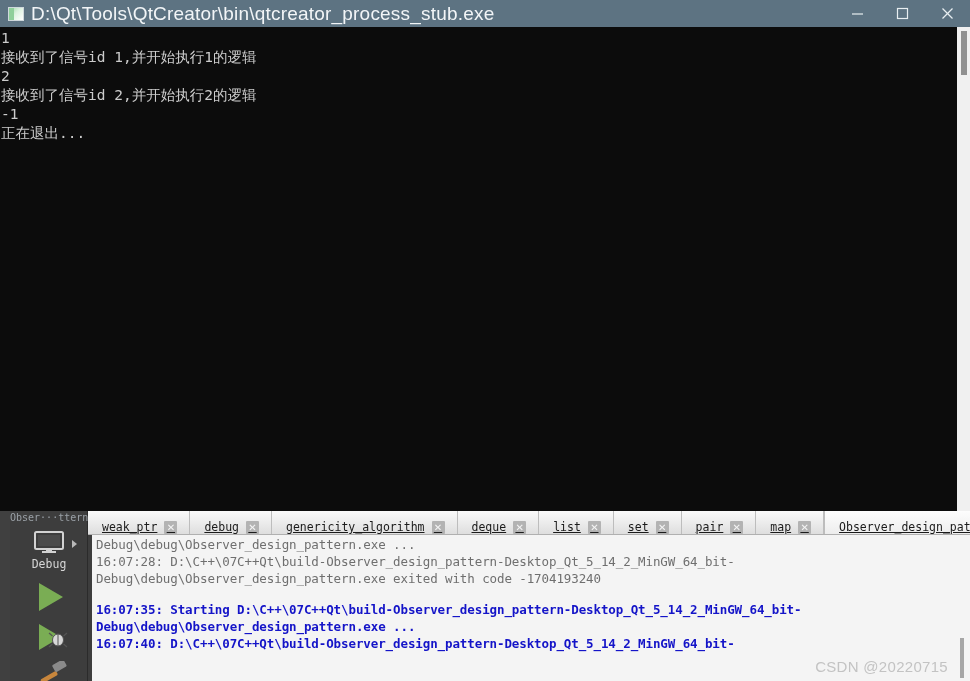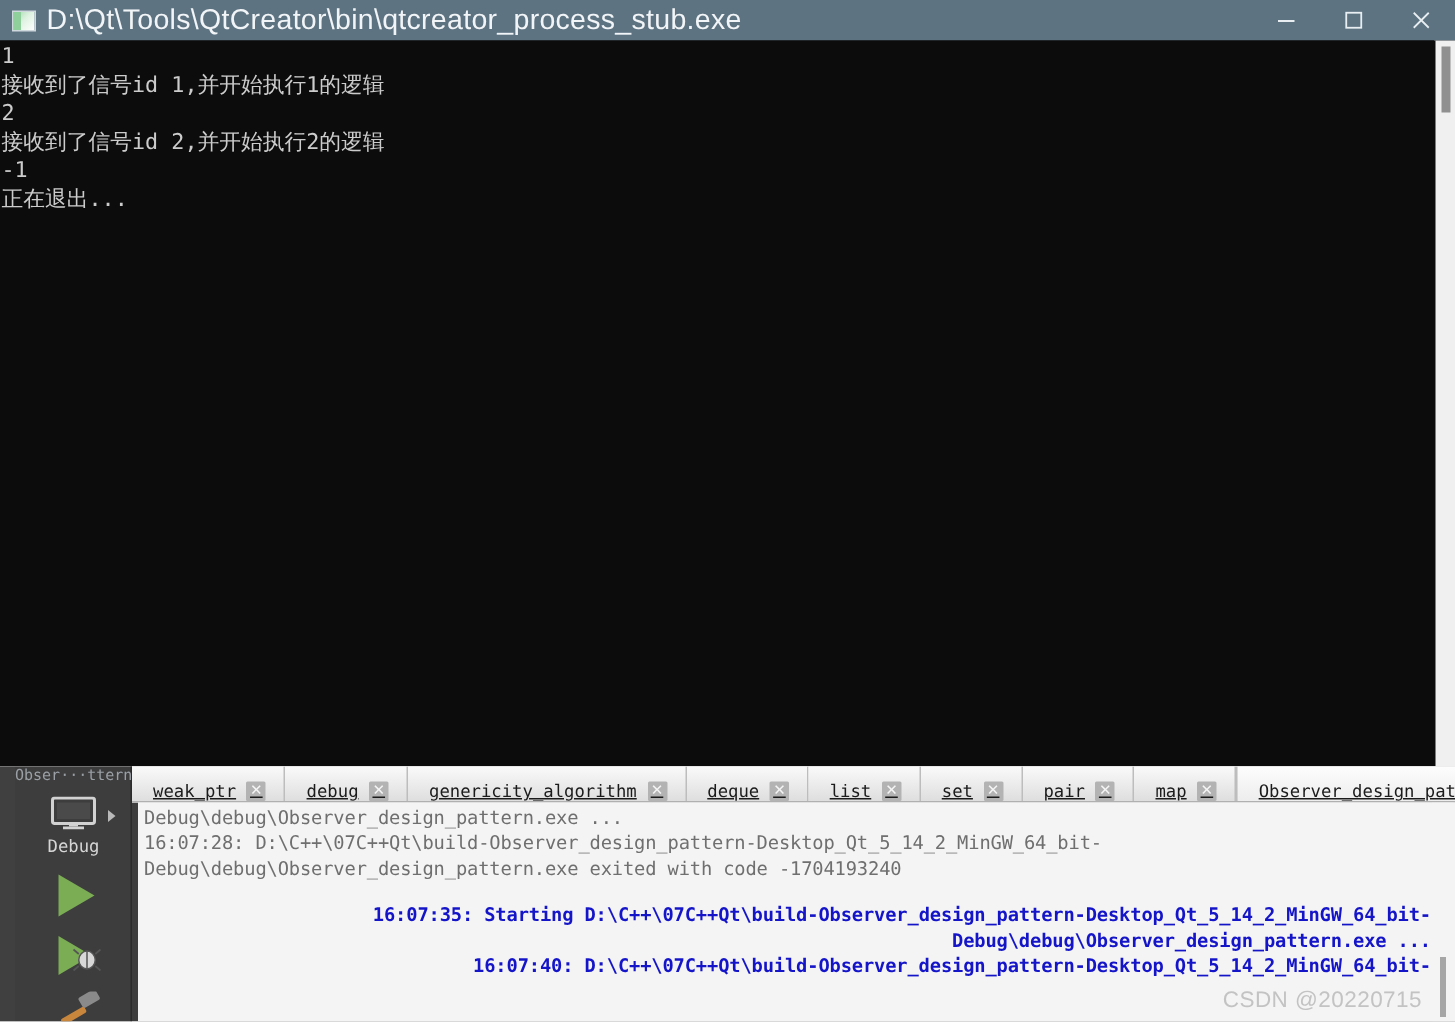--- a/index.html
+++ b/index.html
@@ -278,21 +278,21 @@
     right: 16px;
   }
   .out-line {
     font-family: "DejaVu Sans Mono", "Liberation Mono", monospace;
     font-size: 12.5px;
     line-height: 17px;
     white-space: pre;
     letter-spacing: -0.1px;
   }
   .out-line.gray { color: #6f6f6f; }
-  .out-line.blue { color: #1414c8; font-weight: bold; text-align: right; }
+  .out-line.blue { color: #1414c8; font-weight: bold; }
   .out-line.spacer { height: 14px; }
   .output-scroll {
     position: absolute;
     right: 1px;
     top: 0;
     width: 14px;
     height: 146px;
     background: #f4f4f4;
   }
   .output-scroll-thumb {

